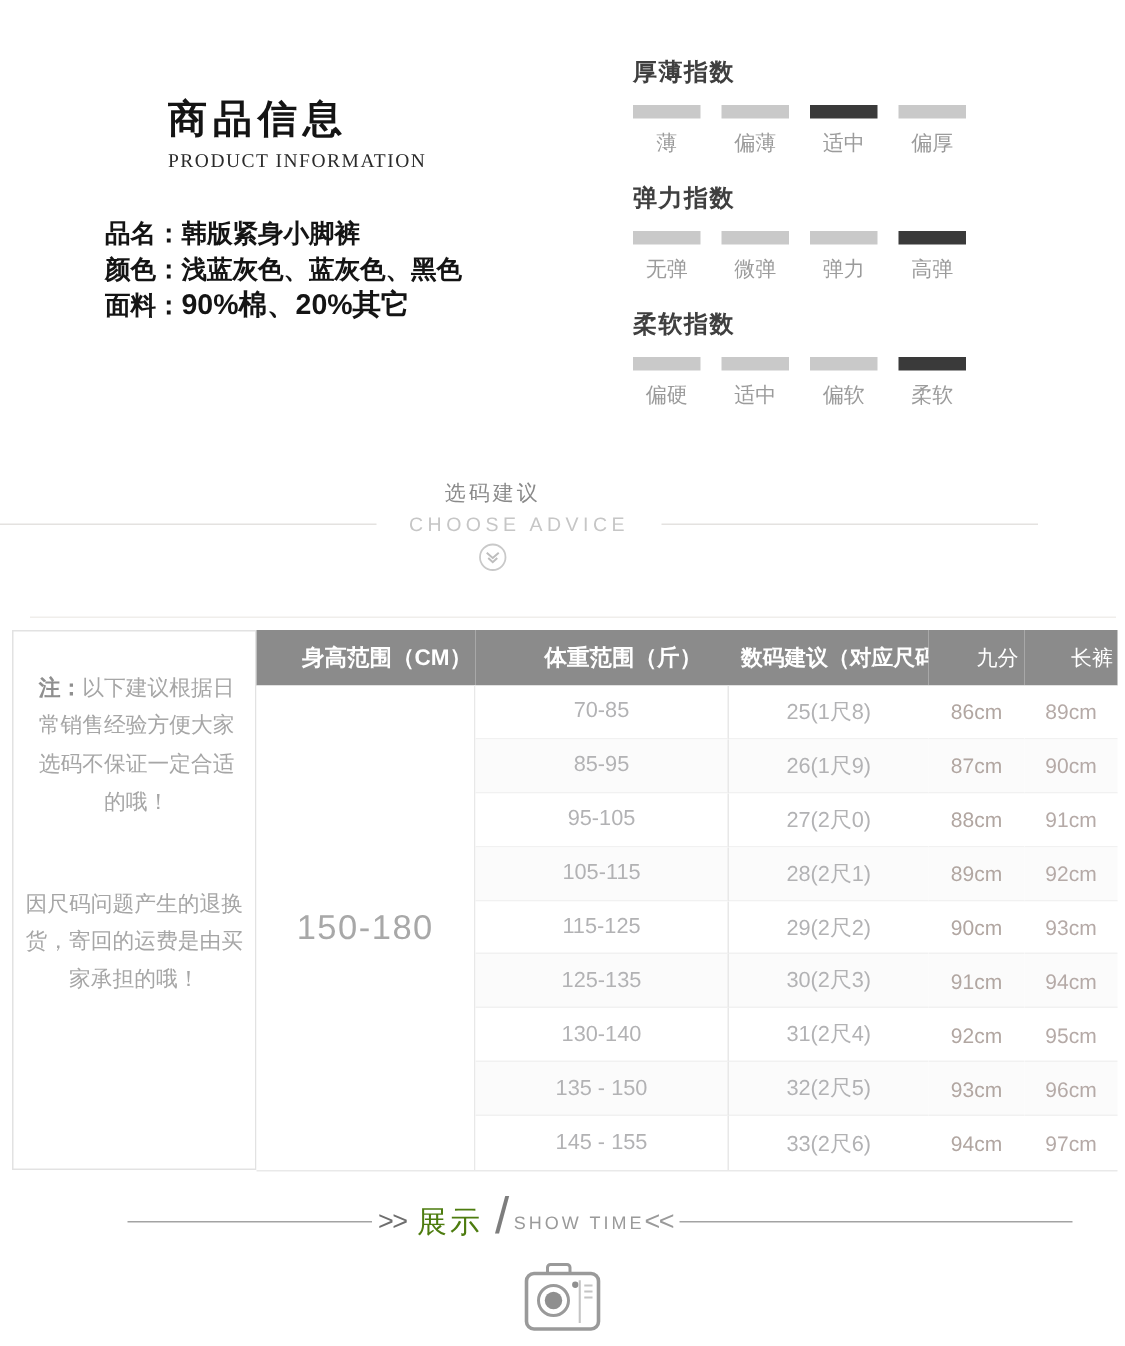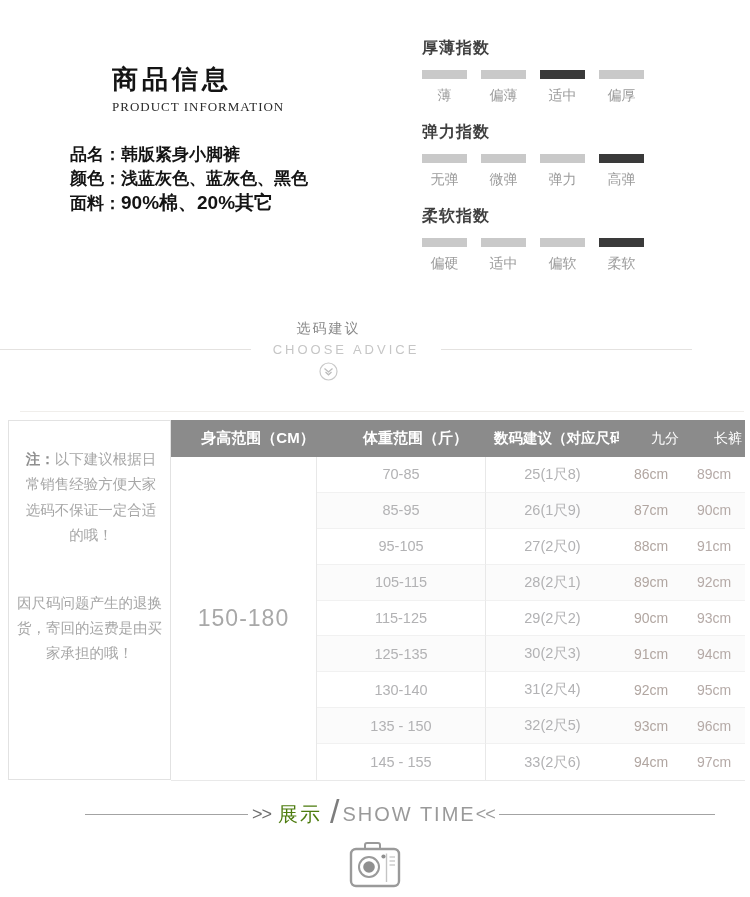--- a/index.html
+++ b/index.html
@@ -87,21 +87,21 @@
     position:absolute; top:801px; left:0; width:750px;
     display:flex; align-items:center; padding:0 35px 0 85px;
   }
   .st-line-left { flex:0 0 163px; border-top:1px solid #a3a3a3; }
   .st-line-right { flex:1; border-top:1px solid #a3a3a3; }
   .st-text { display:flex; align-items:center; white-space:nowrap; padding:0 4px; }
   .st-arrows-l { font-size:18px; color:#6e6e6e; letter-spacing:-1px; }
   .st-cn { font-size:20px; color:#4d7c0f; margin-left:7px; letter-spacing:2px; }
   .st-slash { font-size:34px; font-weight:300; color:#7d7d7d; margin:0 3px 0 8px; line-height:0.8;
               position:relative; top:-3px; }
-  .st-en { font-size:20px; color:#9a9a9a; letter-spacing:2px; }
+  .st-en { font-size:12px; color:#9a9a9a; letter-spacing:2px; }
   .st-arrows-r { font-size:18px; color:#9a9a9a; letter-spacing:-1px; }
 
   .camera-wrap { position:absolute; top:838px; left:50%; transform:translateX(-50%); }
 </style>
 </head>
 <body>
 
 <div class="page">
 
   <div class="product-info">

